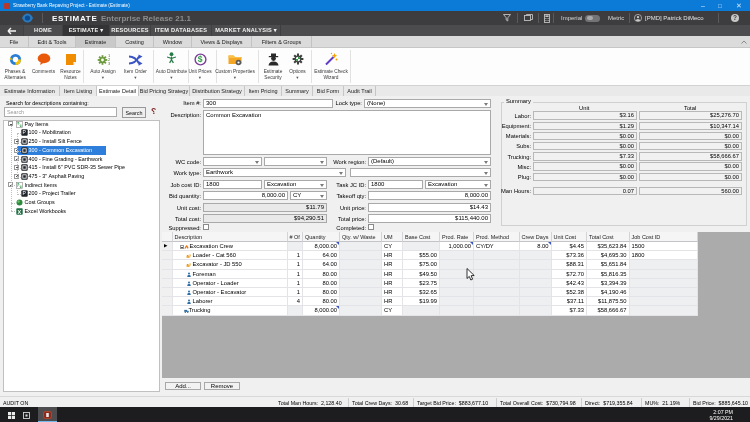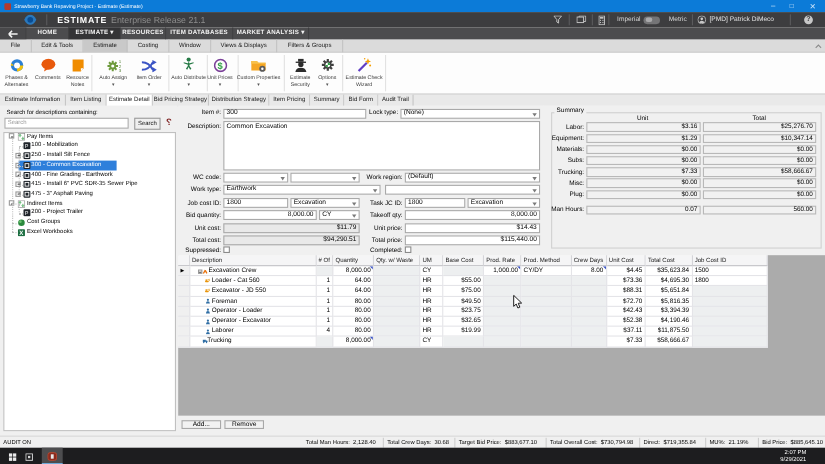--- a/index.html
+++ b/index.html
@@ -61,21 +61,21 @@
   <div class="winbtn" style="left:736px;">✕</div>
 </div>
 
 <div class="abs" id="apphdr">
   <svg style="position:absolute; left:21px; top:2px;" width="13" height="10" viewBox="0 0 13 10">
     <path d="M1 5 Q3 0.5 6.5 0.5 Q10 0.5 12 5 Q10 9.5 6.5 9.5 Q3 9.5 1 5 Z" fill="#2a78bd"></path>
     <circle cx="6.5" cy="5" r="2.6" fill="#0a4c92"></circle>
   </svg>
   <div class="hsep" style="left:42px;"></div>
   <div style="position:absolute; left:52px; top:3px; font-size:8px; font-weight:bold; color:#fff; letter-spacing:.7px;">ESTIMATE</div>
-  <div style="position:absolute; left:101px; top:3px; font-size:8px; color:#8d8d8d;">Enterprise Release 21.1</div>
+  <div style="position:absolute; left:101px; top:3px; font-size:8px; color:#8d8d8d;font-weight:bold;">Enterprise Release 21.1</div>
 
   <svg style="position:absolute; left:503px; top:3px;" width="8" height="8" viewBox="0 0 8 8">
     <path d="M0.5 0.5 H7.5 L4.8 3.8 V7 L3.2 6 V3.8 Z" fill="none" stroke="#c0c0c0" stroke-width="0.9"></path>
   </svg>
   <div class="hsep" style="left:517px;"></div>
   <svg style="position:absolute; left:524px; top:3px;" width="9" height="8" viewBox="0 0 9 8">
     <rect x="0.5" y="1.5" width="6" height="5" fill="none" stroke="#c0c0c0" stroke-width="0.9"></rect>
     <path d="M2.5 1.5 V0.5 H8.5 V5.5 H6.5" fill="none" stroke="#c0c0c0" stroke-width="0.9"></path>
   </svg>
   <div class="hsep" style="left:538px;"></div>

